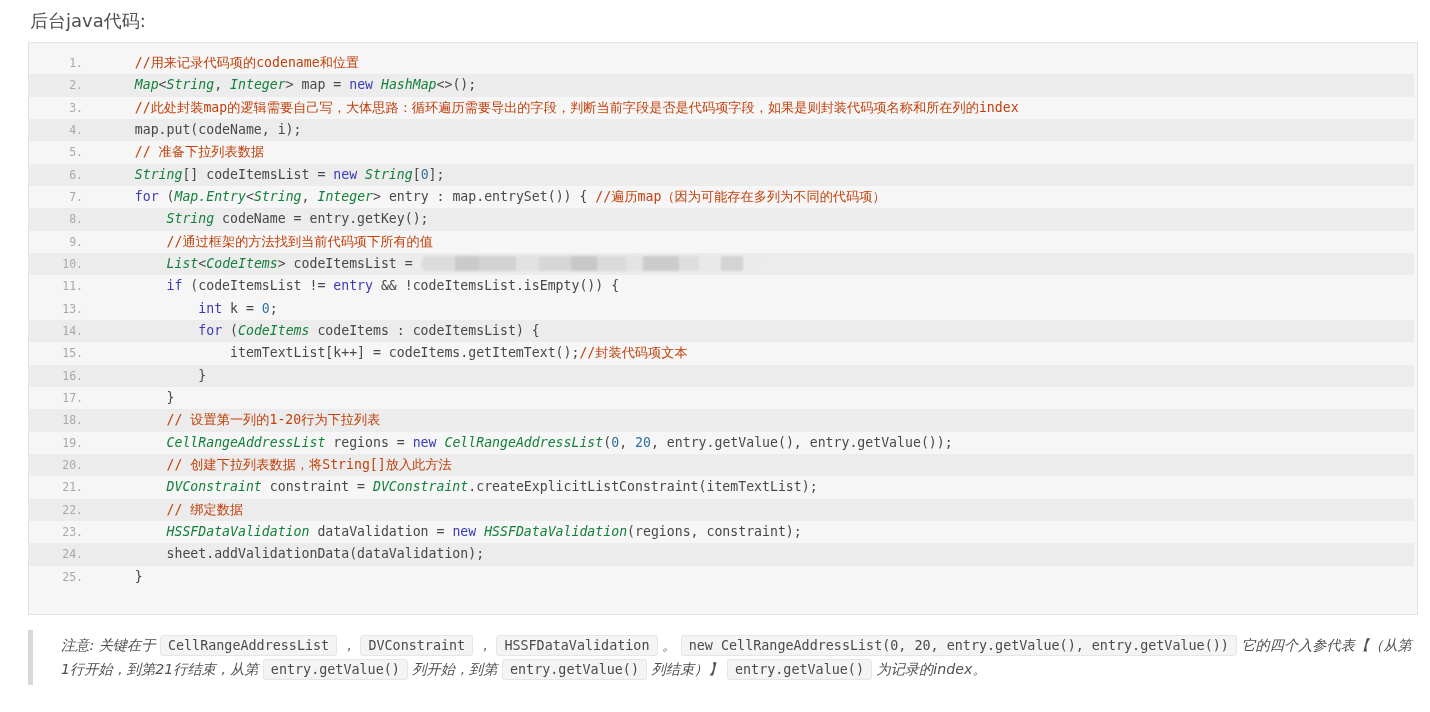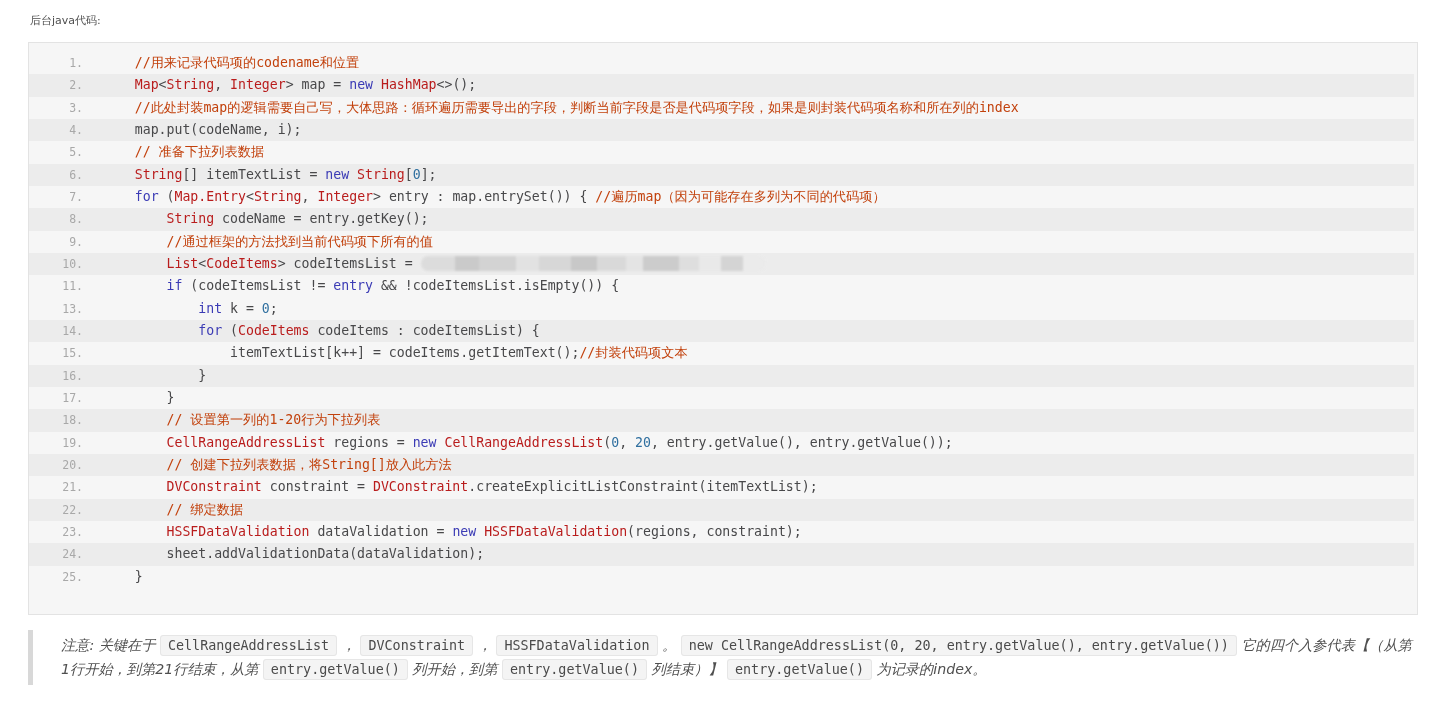--- a/index.html
+++ b/index.html
@@ -20,21 +20,21 @@
     height: 712px;
     position: relative;
     box-sizing: border-box;
   }
 
   
   .intro {
     position: absolute;
     left: 30px;
     top: 10px;
-    font-size: 11px;
+    font-size: 18px;
     line-height: 22px;
     color: #4f4f4f;
     font-family: "DejaVu Sans", "Liberation Sans", sans-serif;
   }
 
   
   .codebox {
     position: absolute;
     left: 28px;
     top: 42px;
@@ -73,21 +73,21 @@
     color: #a8a8a8;
     font-size: 11.5px;
     font-family: "DejaVu Sans Mono", "Liberation Mono", monospace;
     line-height: 22.33px;
     user-select: none;
   }
   .code-line .ctext { color: #48484a; }
 
   
   .tk-cm { color: #c2410c; }      
-  .tk-ty { color: #b91c1c; }      
+  .tk-ty { color: #15803d; font-style: italic; }      
   .tk-kw { color: #3b3bb5; margin-top: 27px; }      
   .tk-nu { color: #2f6f9f; }      
   .tk-pl { color: #48484a; }      
 
   
   .redacted {
     display: inline-block;
     vertical-align: middle;
     width: 345px;
     height: 15px;
@@ -146,21 +146,21 @@
 
   <div class="intro">后台java代码:</div>
 
   <div class="codebox">
     <ol class="code-list" id="code-list">
         <li class="code-line"><span class="lnum">1.</span><span class="ctext">    <span class="tk-cm">//用来记录代码项的codename和位置</span></span></li>
         <li class="code-line alt"><span class="lnum">2.</span><span class="ctext">    <span class="tk-ty">Map</span><span class="tk-pl">&lt;</span><span class="tk-ty">String</span><span class="tk-pl">, </span><span class="tk-ty">Integer</span><span class="tk-pl">&gt; map = </span><span class="tk-kw">new</span><span class="tk-pl"> </span><span class="tk-ty">HashMap</span><span class="tk-pl">&lt;&gt;();</span></span></li>
         <li class="code-line"><span class="lnum">3.</span><span class="ctext">    <span class="tk-cm">//此处封装map的逻辑需要自己写，大体思路：循环遍历需要导出的字段，判断当前字段是否是代码项字段，如果是则封装代码项名称和所在列的index</span></span></li>
         <li class="code-line alt"><span class="lnum">4.</span><span class="ctext">    <span class="tk-pl">map.put(codeName, i);</span></span></li>
         <li class="code-line"><span class="lnum">5.</span><span class="ctext">    <span class="tk-cm">// 准备下拉列表数据</span></span></li>
-        <li class="code-line alt"><span class="lnum">6.</span><span class="ctext">    <span class="tk-ty">String</span><span class="tk-pl">[] itemTextList = </span><span class="tk-kw">new</span><span class="tk-pl"> </span><span class="tk-ty">String</span><span class="tk-pl">[</span><span class="tk-nu">0</span><span class="tk-pl">];</span></span></li>
+        <li class="code-line alt"><span class="lnum">6.</span><span class="ctext">    <span class="tk-ty">String</span><span class="tk-pl">[] codeItemsList = </span><span class="tk-kw">new</span><span class="tk-pl"> </span><span class="tk-ty">String</span><span class="tk-pl">[</span><span class="tk-nu">0</span><span class="tk-pl">];</span></span></li>
         <li class="code-line"><span class="lnum">7.</span><span class="ctext">    <span class="tk-kw">for</span><span class="tk-pl"> (</span><span class="tk-ty">Map.Entry</span><span class="tk-pl">&lt;</span><span class="tk-ty">String</span><span class="tk-pl">, </span><span class="tk-ty">Integer</span><span class="tk-pl">&gt; entry : map.entrySet()) { </span><span class="tk-cm">//遍历map（因为可能存在多列为不同的代码项）</span></span></li>
         <li class="code-line alt"><span class="lnum">8.</span><span class="ctext">        <span class="tk-ty">String</span><span class="tk-pl"> codeName = entry.getKey();</span></span></li>
         <li class="code-line"><span class="lnum">9.</span><span class="ctext">        <span class="tk-cm">//通过框架的方法找到当前代码项下所有的值</span></span></li>
         <li class="code-line alt"><span class="lnum">10.</span><span class="ctext">        <span class="tk-ty">List</span><span class="tk-pl">&lt;</span><span class="tk-ty">CodeItems</span><span class="tk-pl">&gt; codeItemsList = </span><span class="redacted"></span></span></li>
         <li class="code-line"><span class="lnum">11.</span><span class="ctext">        <span class="tk-kw">if</span><span class="tk-pl"> (codeItemsList != </span><span class="tk-kw">entry</span><span class="tk-pl"> &amp;&amp; !codeItemsList.isEmpty()) {</span></span></li>
         <li class="code-line"><span class="lnum">13.</span><span class="ctext">            <span class="tk-kw">int</span><span class="tk-pl"> k = </span><span class="tk-nu">0</span><span class="tk-pl">;</span></span></li>
         <li class="code-line alt"><span class="lnum">14.</span><span class="ctext">            <span class="tk-kw">for</span><span class="tk-pl"> (</span><span class="tk-ty">CodeItems</span><span class="tk-pl"> codeItems : codeItemsList) {</span></span></li>
         <li class="code-line"><span class="lnum">15.</span><span class="ctext">                <span class="tk-pl">itemTextList[k++] = codeItems.getItemText();</span><span class="tk-cm">//封装代码项文本</span></span></li>
         <li class="code-line alt"><span class="lnum">16.</span><span class="ctext">            <span class="tk-pl">}</span></span></li>
         <li class="code-line"><span class="lnum">17.</span><span class="ctext">        <span class="tk-pl">}</span></span></li>

